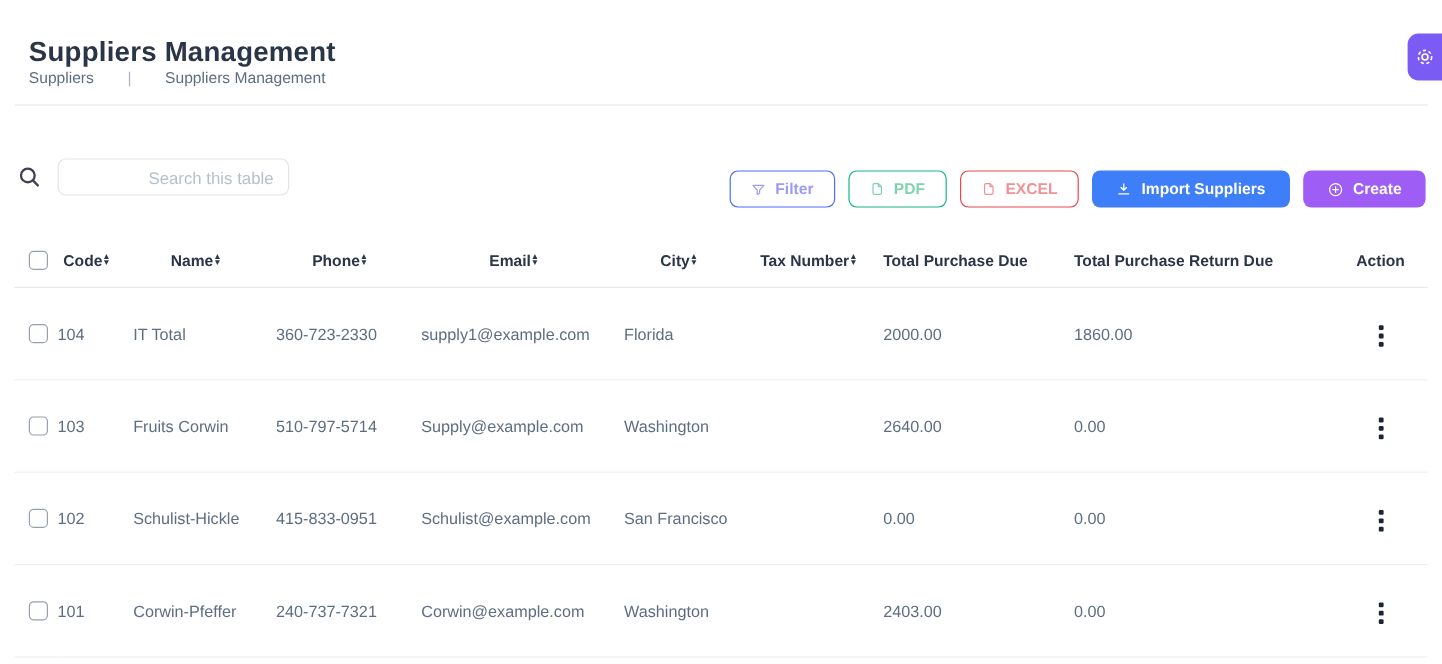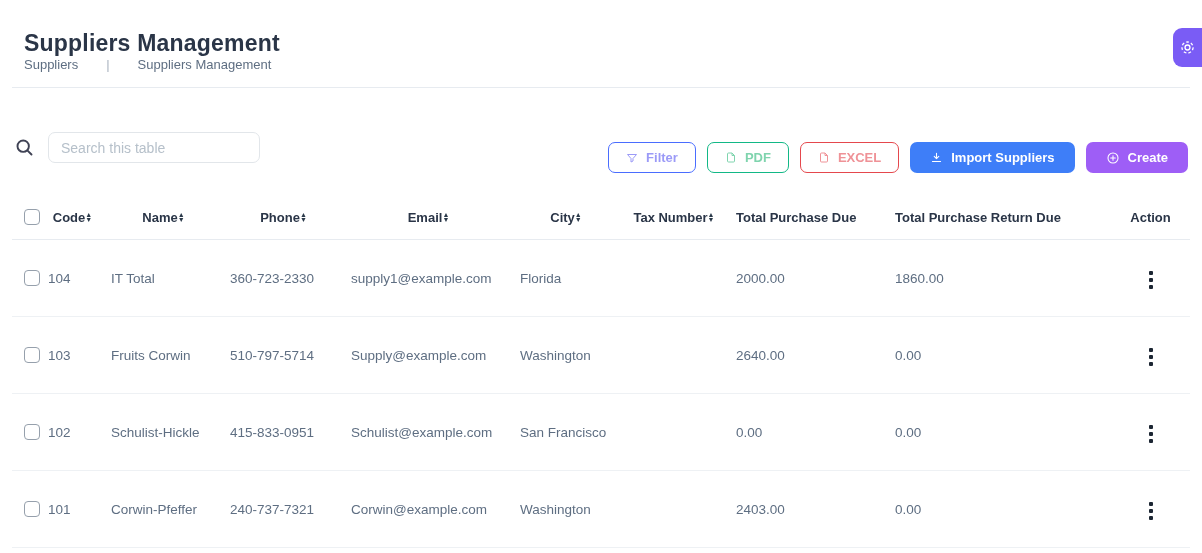--- a/index.html
+++ b/index.html
@@ -15,22 +15,22 @@
   .header-divider { border-bottom:1px solid var(--divider,#e7ebf0); margin:0 12px; }
 
   
   .settings-fab { position:absolute; top:28px; right:0; width:29px; height:39px;
     background:var(--gear-purple,#7a5cf5); border:none; border-radius:9px 0 0 9px;
     display:flex; align-items:center; justify-content:center; cursor:pointer; }
 
   
   .toolbar { margin-top:44px; padding:0 14px; display:flex; justify-content:space-between; align-items:flex-start; }
   .search-wrap { display:flex; align-items:center; gap:13px; }
-  .search-input { width:212px; height:31px; border:1px solid #e2e6ea; border-radius:7px;
-    padding:0 12px; font-size:14px; color:#3f4254; outline:none; font-family:inherit; }
+  .search-input { width:193px; height:31px; border:1px solid #e2e6ea; border-radius:7px;
+    padding:0 12px; font-size:14px; color:#3f4254; outline:none; font-family:inherit;text-align:right; }
   .search-input::placeholder { color:#b6c0ca; }
   .btn-group { display:flex; gap:11px; margin-top:10px; align-items:center; }
   .btn { height:31px; padding:0 17px; border-radius:7px; font-size:13px; font-weight:700;
     display:inline-flex; align-items:center; gap:8px; background:#fff; cursor:pointer; font-family:inherit; }
   .btn-filter  { border:1px solid var(--filter-blue,#4a6dff); color:var(--filter-text,#9b9af7); }
   .btn-pdf     { border:1px solid var(--pdf-green,#12b886);  color:var(--pdf-text,#7fd4ae); }
   .btn-excel   { border:1px solid var(--excel-red,#e5484d);  color:var(--excel-text,#ef9297); }
   .btn-import  { border:none; background:var(--accent-blue,#3e7ef8); color:#fff; padding:0 20px; }
   .btn-create  { border:none; background:var(--accent-purple,#9e5ef6); color:#fff; padding:0 20px; }
 

